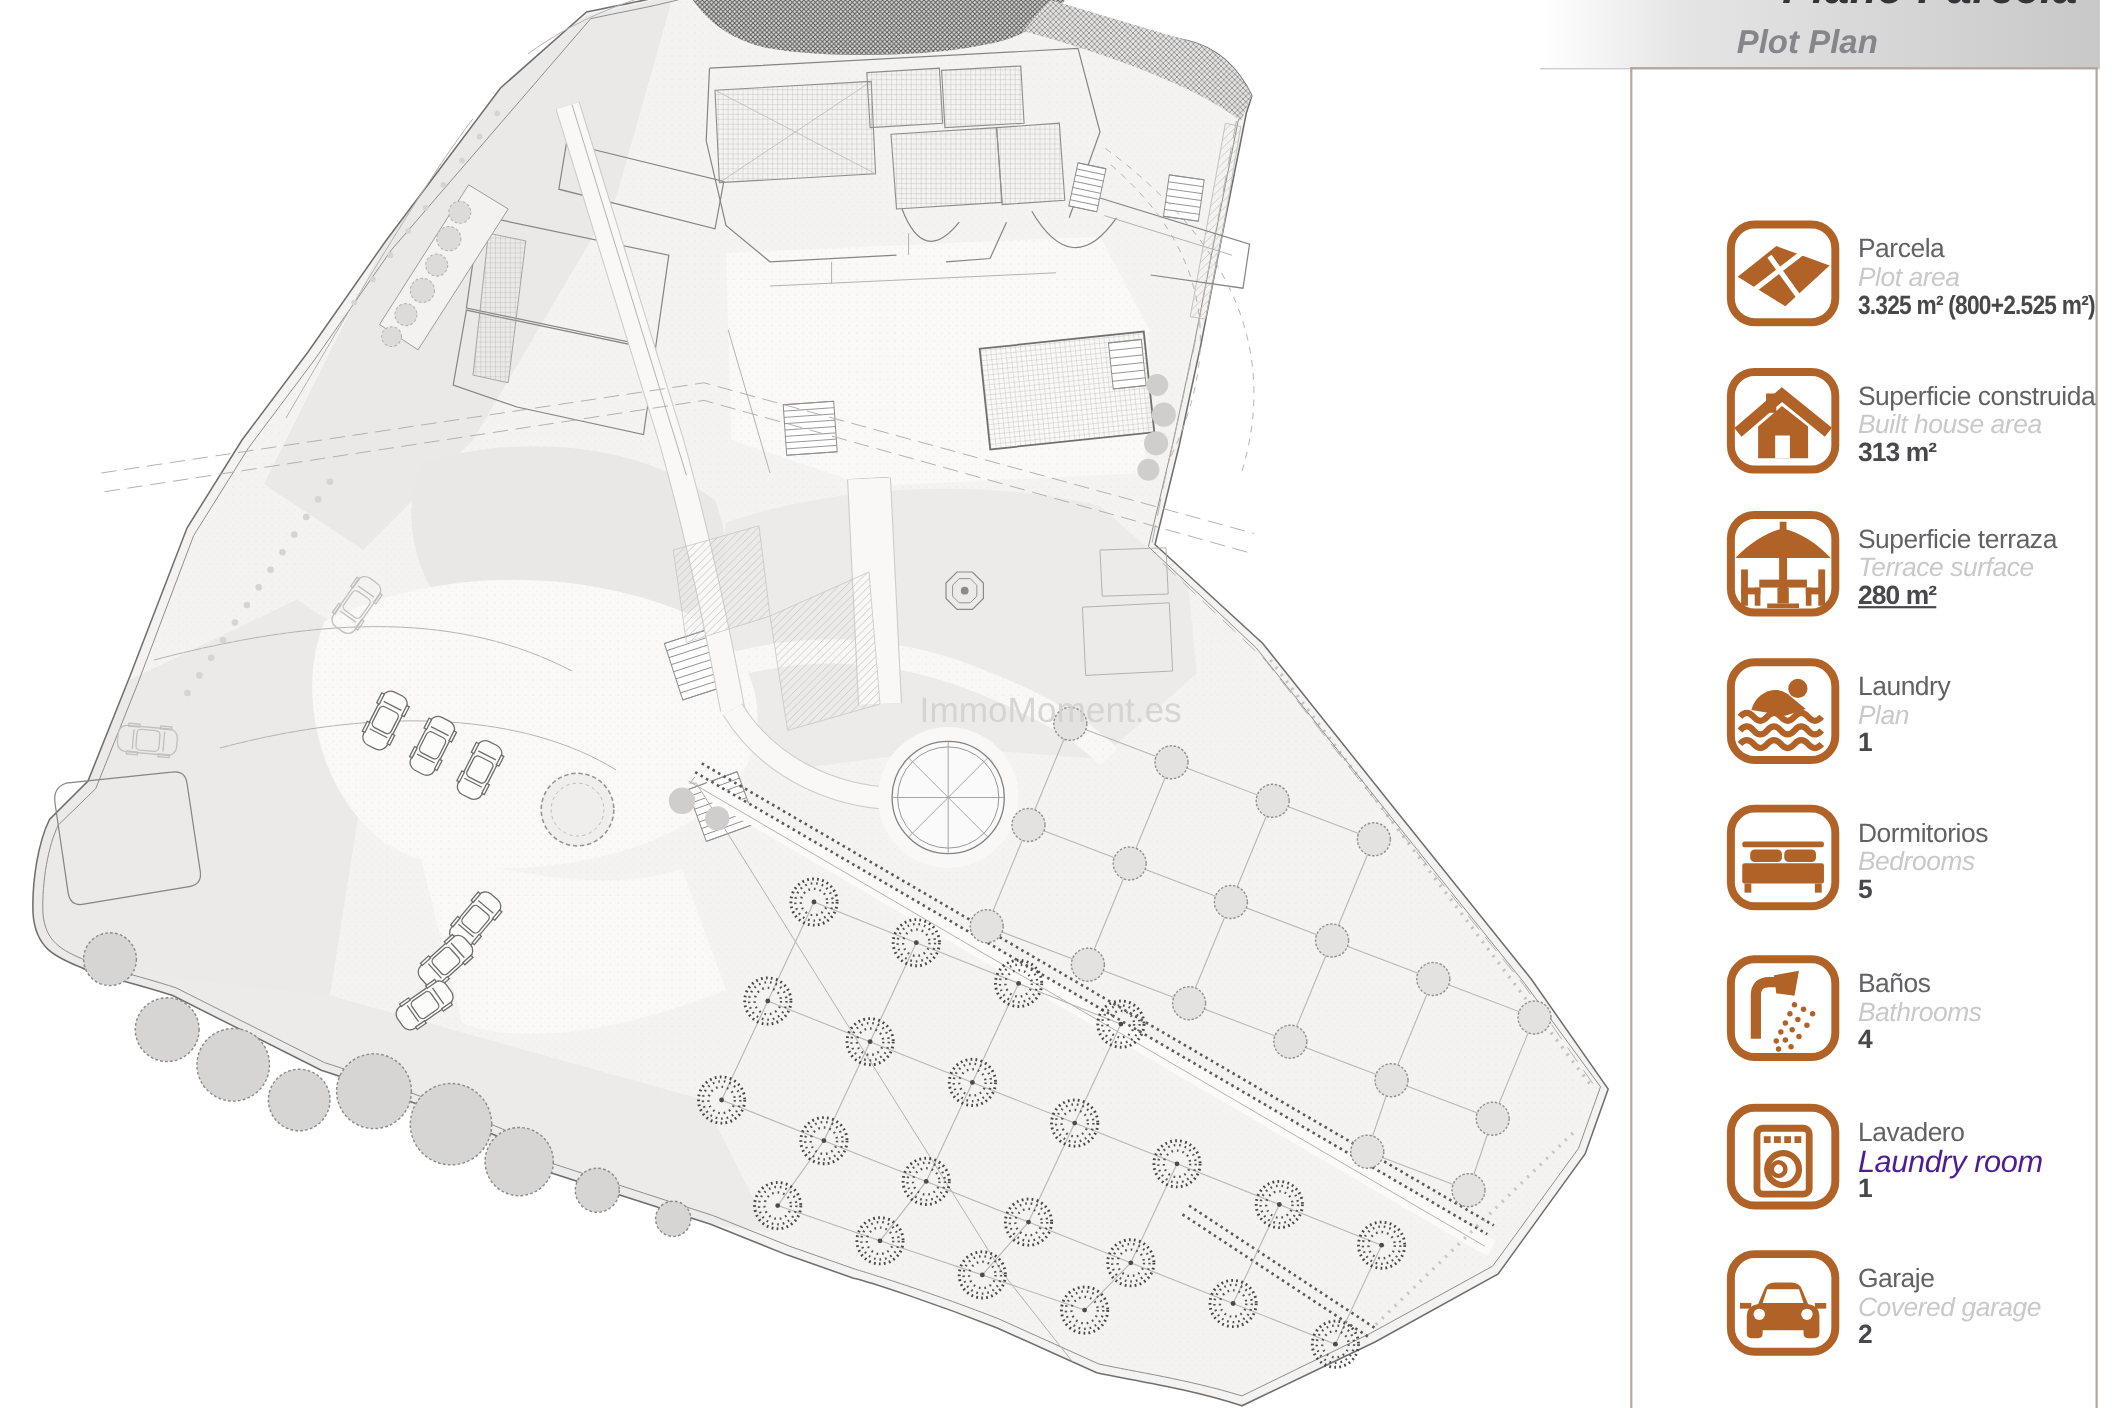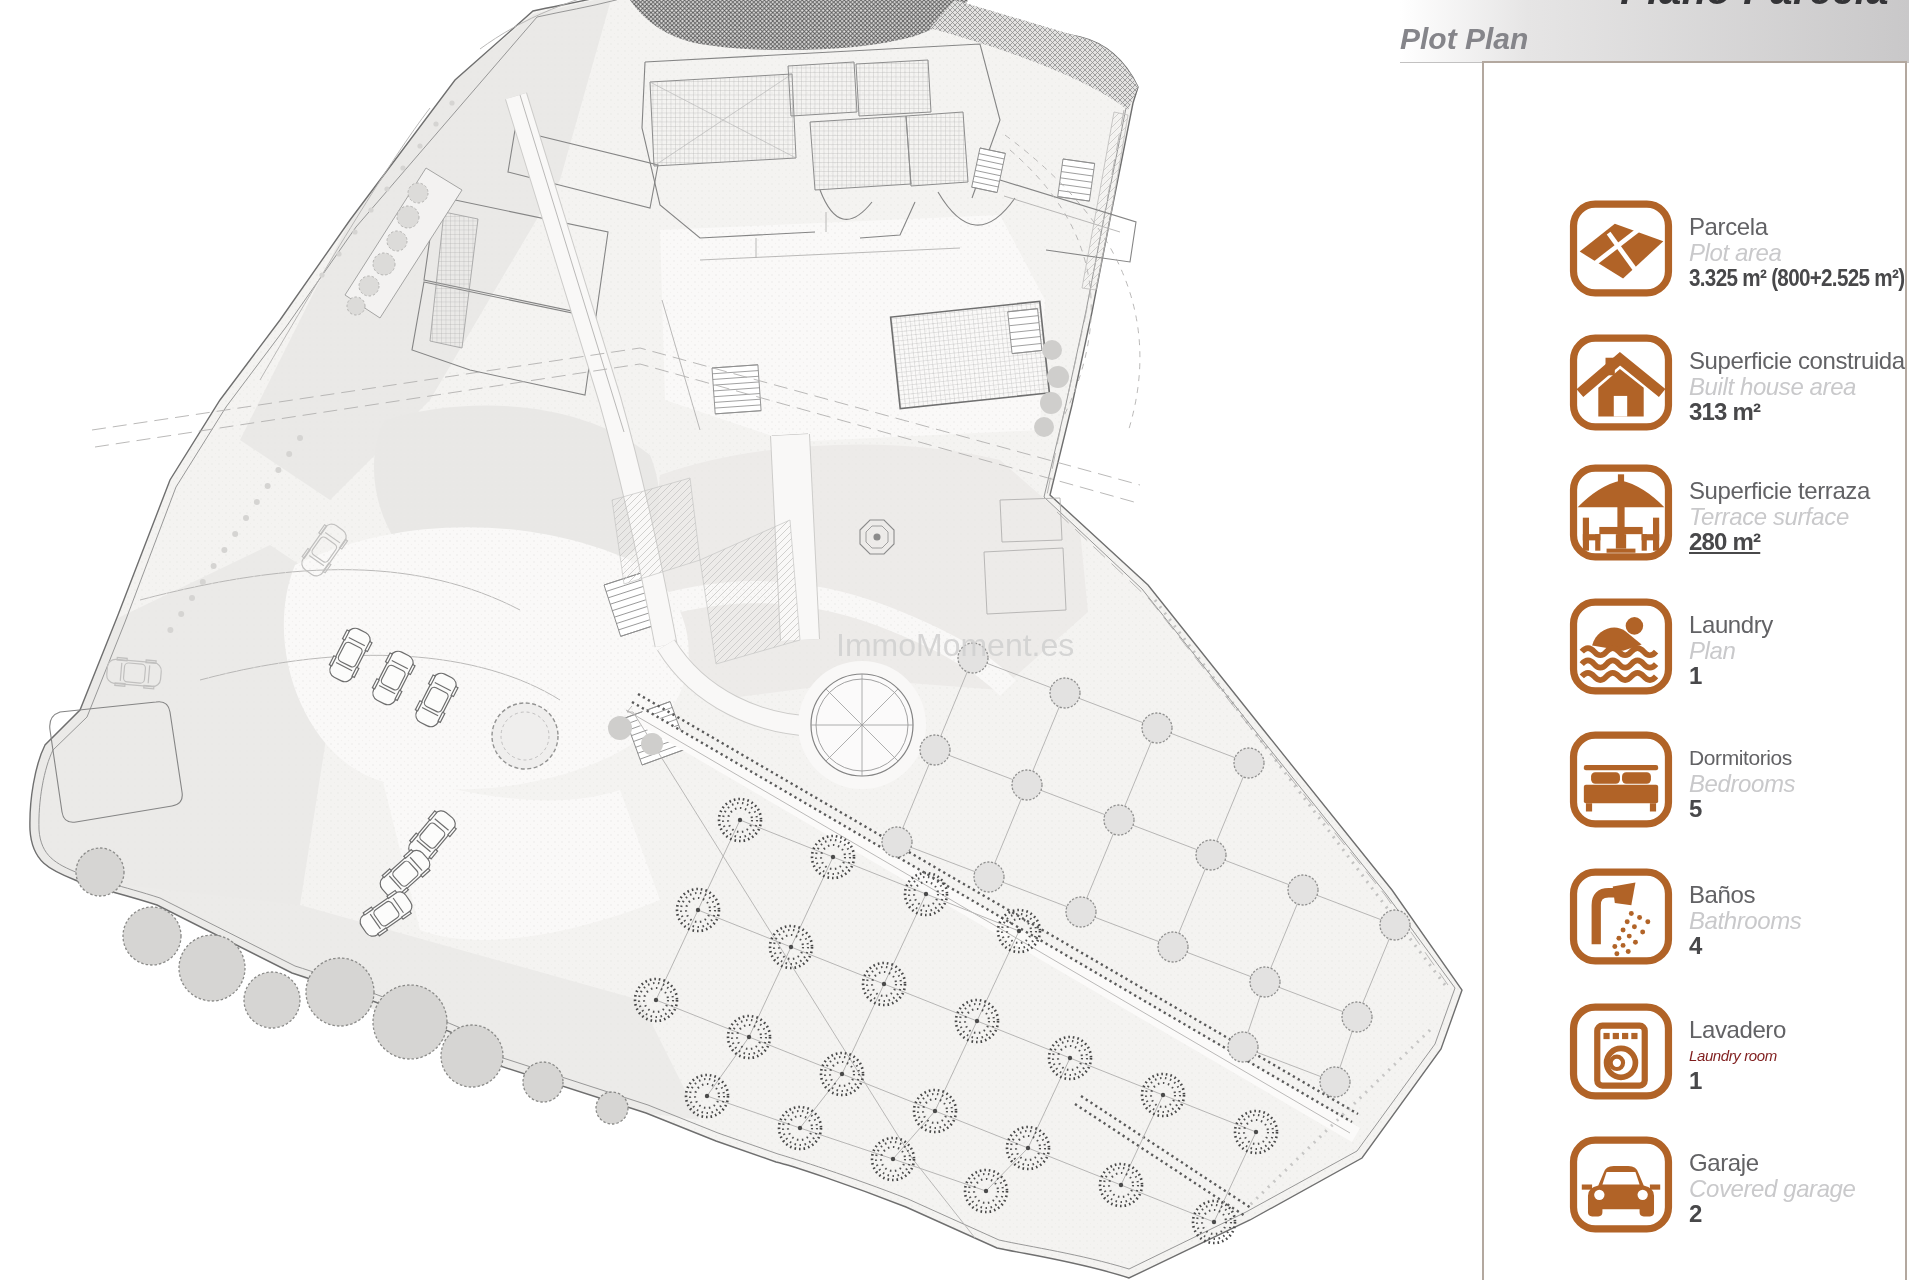--- a/index.html
+++ b/index.html
@@ -591,21 +591,21 @@
         <rect x="11.4" y="8" width="2.6" height="10"></rect>
       </g>
 
 <text x="836" y="656" font-family="Liberation Sans, sans-serif" font-size="32" fill="#d0d0d0" opacity="0.85">ImmoMoment.es</text>
 </svg>
 
 <div style="position:absolute;left:1400px;top:0;width:509px;height:62px;background:linear-gradient(90deg,#ffffff 0%,#e6e5e5 25%,#c9c8c9 100%);border-bottom:1px solid #c2c1c1"></div>
 
 <div style="position:absolute;left:1400px;top:-32px;width:489px;text-align:right;font-size:40px;font-weight:bold;font-style:italic;color:#343437;letter-spacing:0.5px">Plano Parcela</div>
 
-<div style="position:absolute;left:1400px;top:22px;width:486px;text-align:left;font-size:30px;font-weight:bold;font-style:italic;color:#85858a">Plot Plan</div>
+<div style="position:absolute;left:1400px;top:22px;width:486px;text-align:center;font-size:30px;font-weight:bold;font-style:italic;color:#85858a">Plot Plan</div>
 
 <div style="position:absolute;left:1482px;top:61px;width:425px;height:1219px;border:2px solid #b3a89f;border-bottom:none;box-sizing:border-box"></div>
 
 <svg style="position:absolute;left:1569px;top:200px" width="104" height="97" viewBox="0 0 100 94">
 <rect x="4" y="4" width="92" height="86" rx="21" fill="none" stroke="#b16327" stroke-width="7"></rect>
 <path d="M10,50 L44,23 L91,40 L52,76 Z" fill="#b16327"></path>
 <g stroke="#fff" stroke-width="4.5" fill="none">
         <path d="M24,62 L68,28"></path>
         <path d="M38,32 L64,68"></path>
       </g>
@@ -680,21 +680,21 @@
 <rect x="14" y="33" width="72" height="5" rx="2"></rect>
 <rect x="14" y="52" width="72" height="18" rx="2"></rect>
 <rect x="21" y="40" width="28" height="11" rx="4"></rect>
         <rect x="51" y="40" width="28" height="11" rx="4"></rect>
 <rect x="16" y="70" width="6" height="8"></rect>
         <rect x="78" y="70" width="6" height="8"></rect>
       </g>
     </svg>
 
 <div style="position:absolute;left:1689px;top:745px;white-space:nowrap">
-<div style="font-size:21px;color:#626265;line-height:26px;letter-spacing:-0.4px">Dormitorios</div>
+<div style="font-size:24px;color:#626265;line-height:26px;letter-spacing:-0.4px">Dormitorios</div>
 <div style="font-size:24px;color:#c9c9cb;font-style:italic;line-height:25px;letter-spacing:-0.4px">Bedrooms</div>
 <div style="font-size:24px;color:#48484a;font-weight:bold;line-height:26px;letter-spacing:-0.8px;">5</div>
 </div>
 
 <svg style="position:absolute;left:1569px;top:868px" width="104" height="97" viewBox="0 0 100 94">
 <rect x="4" y="4" width="92" height="86" rx="21" fill="none" stroke="#b16327" stroke-width="7"></rect>
 <path d="M26,74 L26,36 Q26,24 38,24 L44,24" fill="none" stroke="#b16327" stroke-width="9"></path>
 <path d="M42,18 L64,14 L60,36 L44,34 Z" fill="#b16327"></path>
 <g fill="#b16327">
 <circle cx="60" cy="44" r="2.4"></circle>
@@ -728,21 +728,21 @@
         <rect x="42" y="29" width="6" height="6"></rect>
         <rect x="51" y="29" width="6" height="6"></rect>
         <rect x="60" y="29" width="6" height="6"></rect>
       </g>
 <circle cx="50" cy="58" r="14" fill="none" stroke="#b16327" stroke-width="5.5"></circle>
 <circle cx="46" cy="58" r="6" fill="none" stroke="#b16327" stroke-width="4"></circle>
     </svg>
 
 <div style="position:absolute;left:1689px;top:1017px;white-space:nowrap">
 <div style="font-size:24px;color:#626265;line-height:26px;letter-spacing:-0.4px">Lavadero</div>
-<div style="font-size:15px;color:#7f1d1d;font-style:italic;line-height:25px;letter-spacing:-0.4px">Laundry room</div>
+<div style="font-size:28px;color:#4c1d95;font-style:italic;line-height:25px;letter-spacing:-0.4px">Laundry room</div>
 <div style="font-size:24px;color:#48484a;font-weight:bold;line-height:26px;letter-spacing:-0.8px;">1</div>
 </div>
 
 <svg style="position:absolute;left:1569px;top:1136px" width="104" height="97" viewBox="0 0 100 94">
 <rect x="4" y="4" width="92" height="86" rx="21" fill="none" stroke="#b16327" stroke-width="7"></rect>
 <path d="M18,72 L18,58 Q18,50 28,48 L33,36 Q35,29 43,29 L57,29 Q65,29 67,36 L72,48 Q82,50 82,58 L82,74 Q82,78 78,78 L72,78 Q68,78 68,74 L68,71 L32,71 L32,74 Q32,78 28,78 L22,78 Q18,78 18,74 Z" fill="#b16327"></path>
 <path d="M36,35 L64,35 L68,47 L32,47 Z" fill="#fff"></path>
 <circle cx="29" cy="57" r="5" fill="#fff"></circle>
       <circle cx="71" cy="57" r="5" fill="#fff"></circle>
 <rect x="12" y="47" width="10" height="5" fill="#b16327"></rect>

